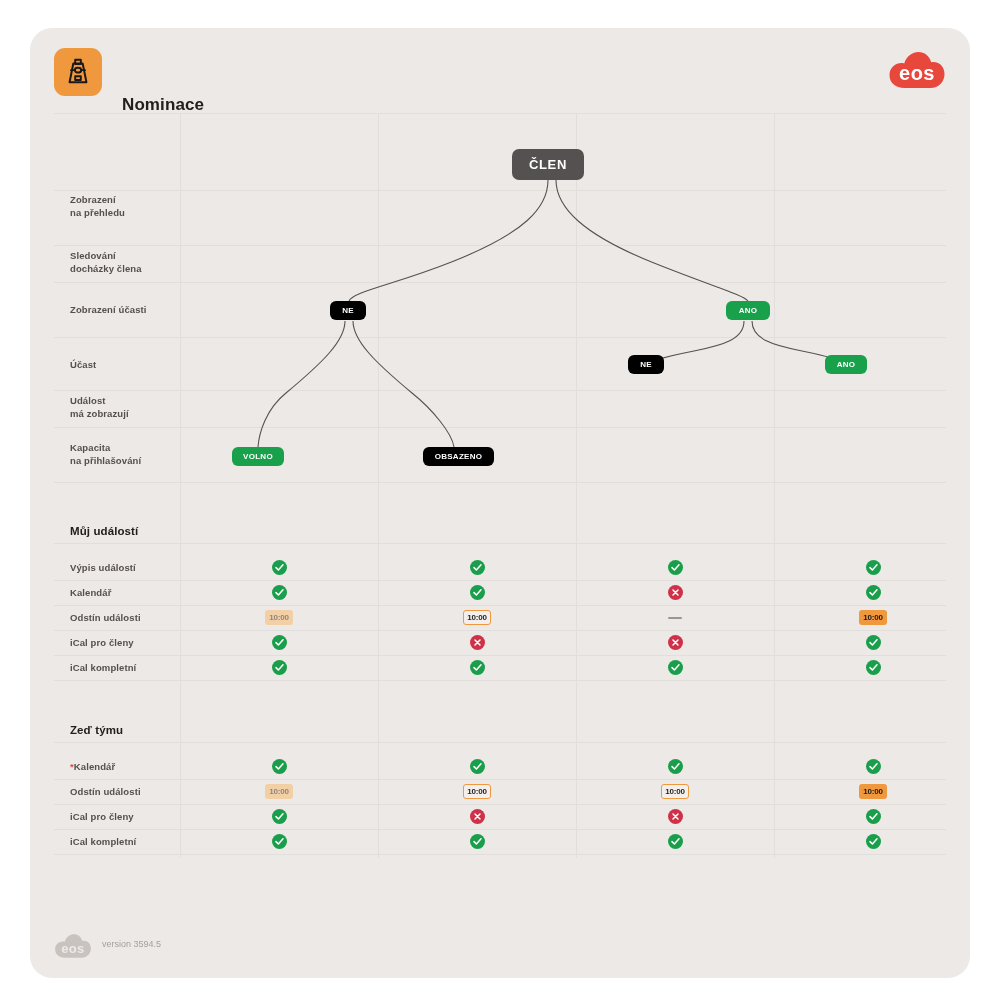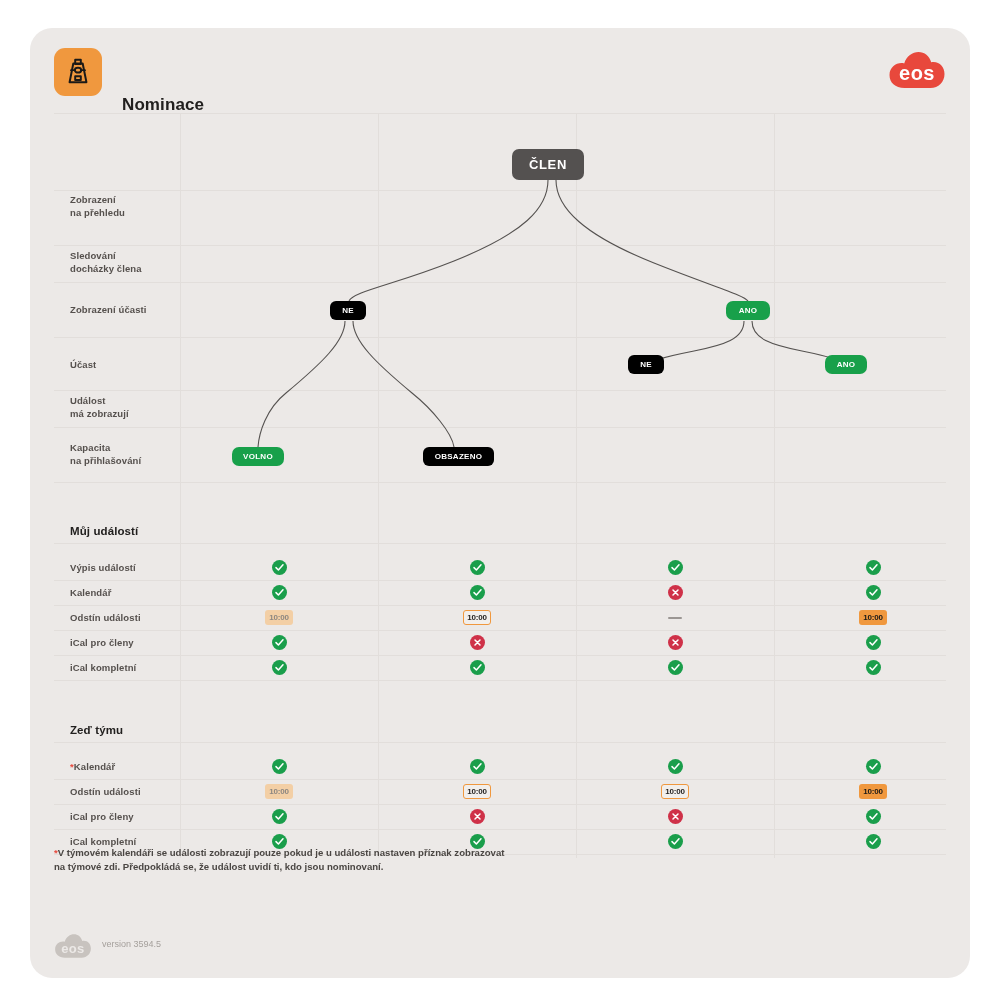--- a/index.html
+++ b/index.html
@@ -51,21 +51,21 @@
   .tbadge.solid{background:#f0983e;color:#1b1917;}
   
   .fbadge{
     position:absolute;display:flex;align-items:center;justify-content:center;
     border-radius:6px;color:#ffffff;font-weight:bold;letter-spacing:.3px;
     font-size:8px;height:19px;z-index:3;
   }
   .fbadge.root{
     border-radius:7px;font-size:13px;height:31px;background:#545150;letter-spacing:.6px;
   }
-  .fbadge.green{background:#18a04a;border-radius:7px;}
+  .fbadge.green{background:#18a04a;}
   .fbadge.red{background:#000000;}
   .flowsvg{position:absolute;left:0;top:0;width:892px;height:745px;z-index:1;}
   
   .footnote{
     position:absolute;left:24px;top:818px;width:560px;
     font-size:9.6px;font-weight:bold;color:#4a4643;line-height:14px;
   }
   .footer{position:absolute;left:24px;top:905px;width:300px;height:26px;}
   .footer-logo{position:absolute;left:0;top:0;width:38px;height:26px;}
   .footer-ver{
@@ -418,24 +418,20 @@
       <span class="ic yes">
           <svg width="15" height="15" viewBox="0 0 15 15">
             <path d="M4 7.6 L6.4 10 L11 4.8" stroke="#fff" stroke-width="1.5" fill="none" stroke-linecap="round" stroke-linejoin="round"></path>
           </svg>
         </span>
     </div>
     <div class="rowline" style="top:741px;"></div>
 
   </div>
 
-  <div class="footnote">
-    <span class="ast">*</span><span>V týmovém kalendáři se události zobrazují pouze pokud je u události nastaven příznak zobrazovat</span><br>
-    <span>na týmové zdi. Předpokládá se, že událost uvidí ti, kdo jsou nominovaní.</span>
-  </div>
 
   <div class="footer">
     <div class="footer-logo">
       <svg width="38" height="26" viewBox="0 0 58 40">
         <path d="M16.5 38 C7 38 1.5 32.5 1.5 25 C1.5 17.5 7.5 13 13.5 13 C14.5 13 15.5 13.2 16.2 13.4 C18.5 6 24.5 2 30.5 2 C36.5 2 41.5 6 43.2 12.2 C44 12.1 44.8 12 45.6 12 C52 12 56.5 17 56.5 24 C56.5 32 50.5 38 42.5 38 Z" fill="#c8c3bf"></path>
         <text x="29" y="30" font-family="'Liberation Sans',sans-serif" font-size="20" font-weight="bold" fill="#ece9e7" text-anchor="middle" letter-spacing="0.5">eos</text>
       </svg>
     </div>
     <div class="footer-ver">version 3594.5</div>
   </div>

